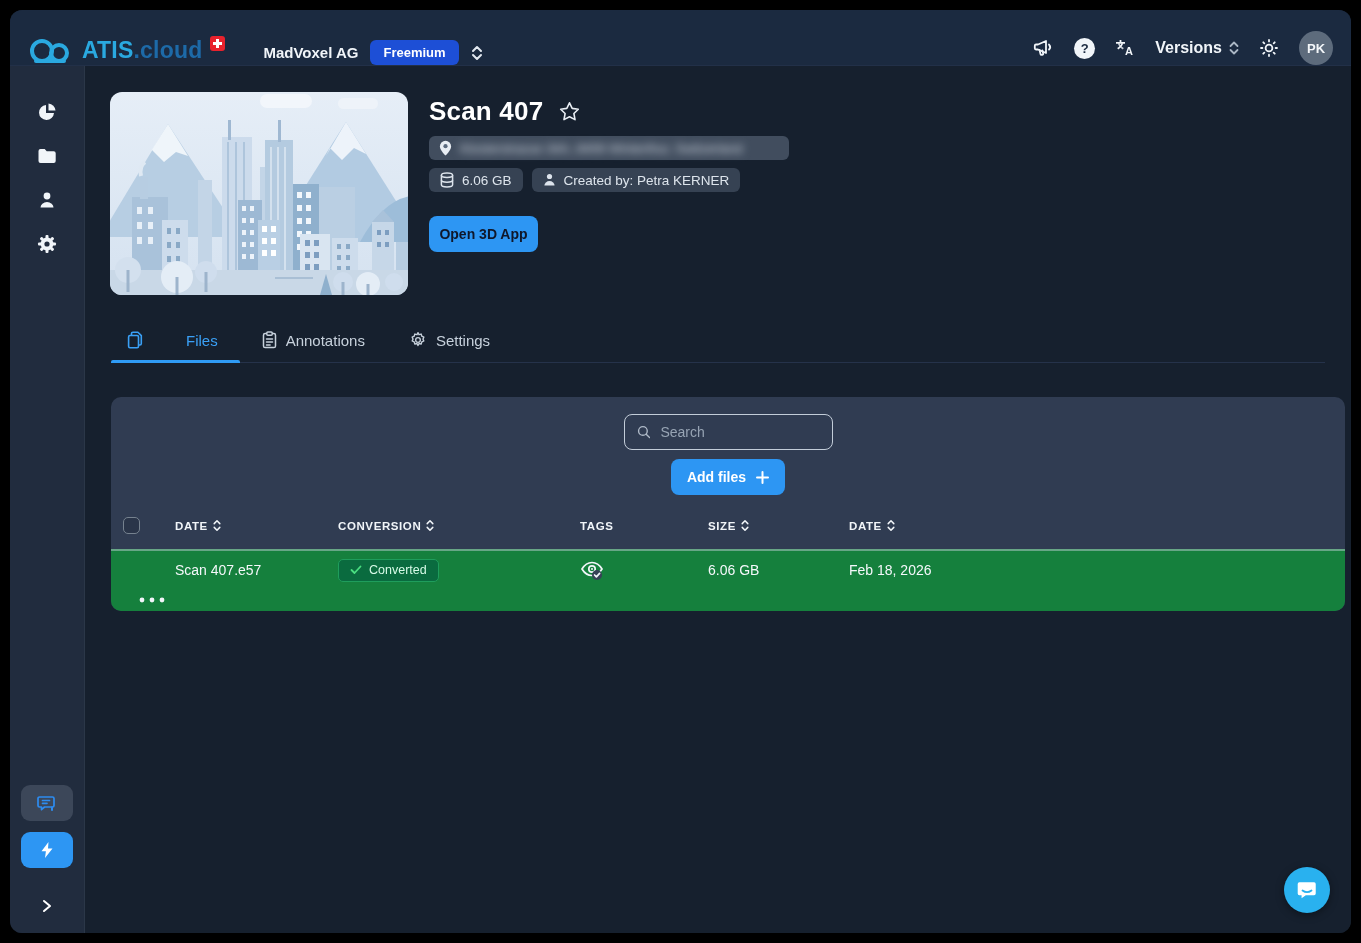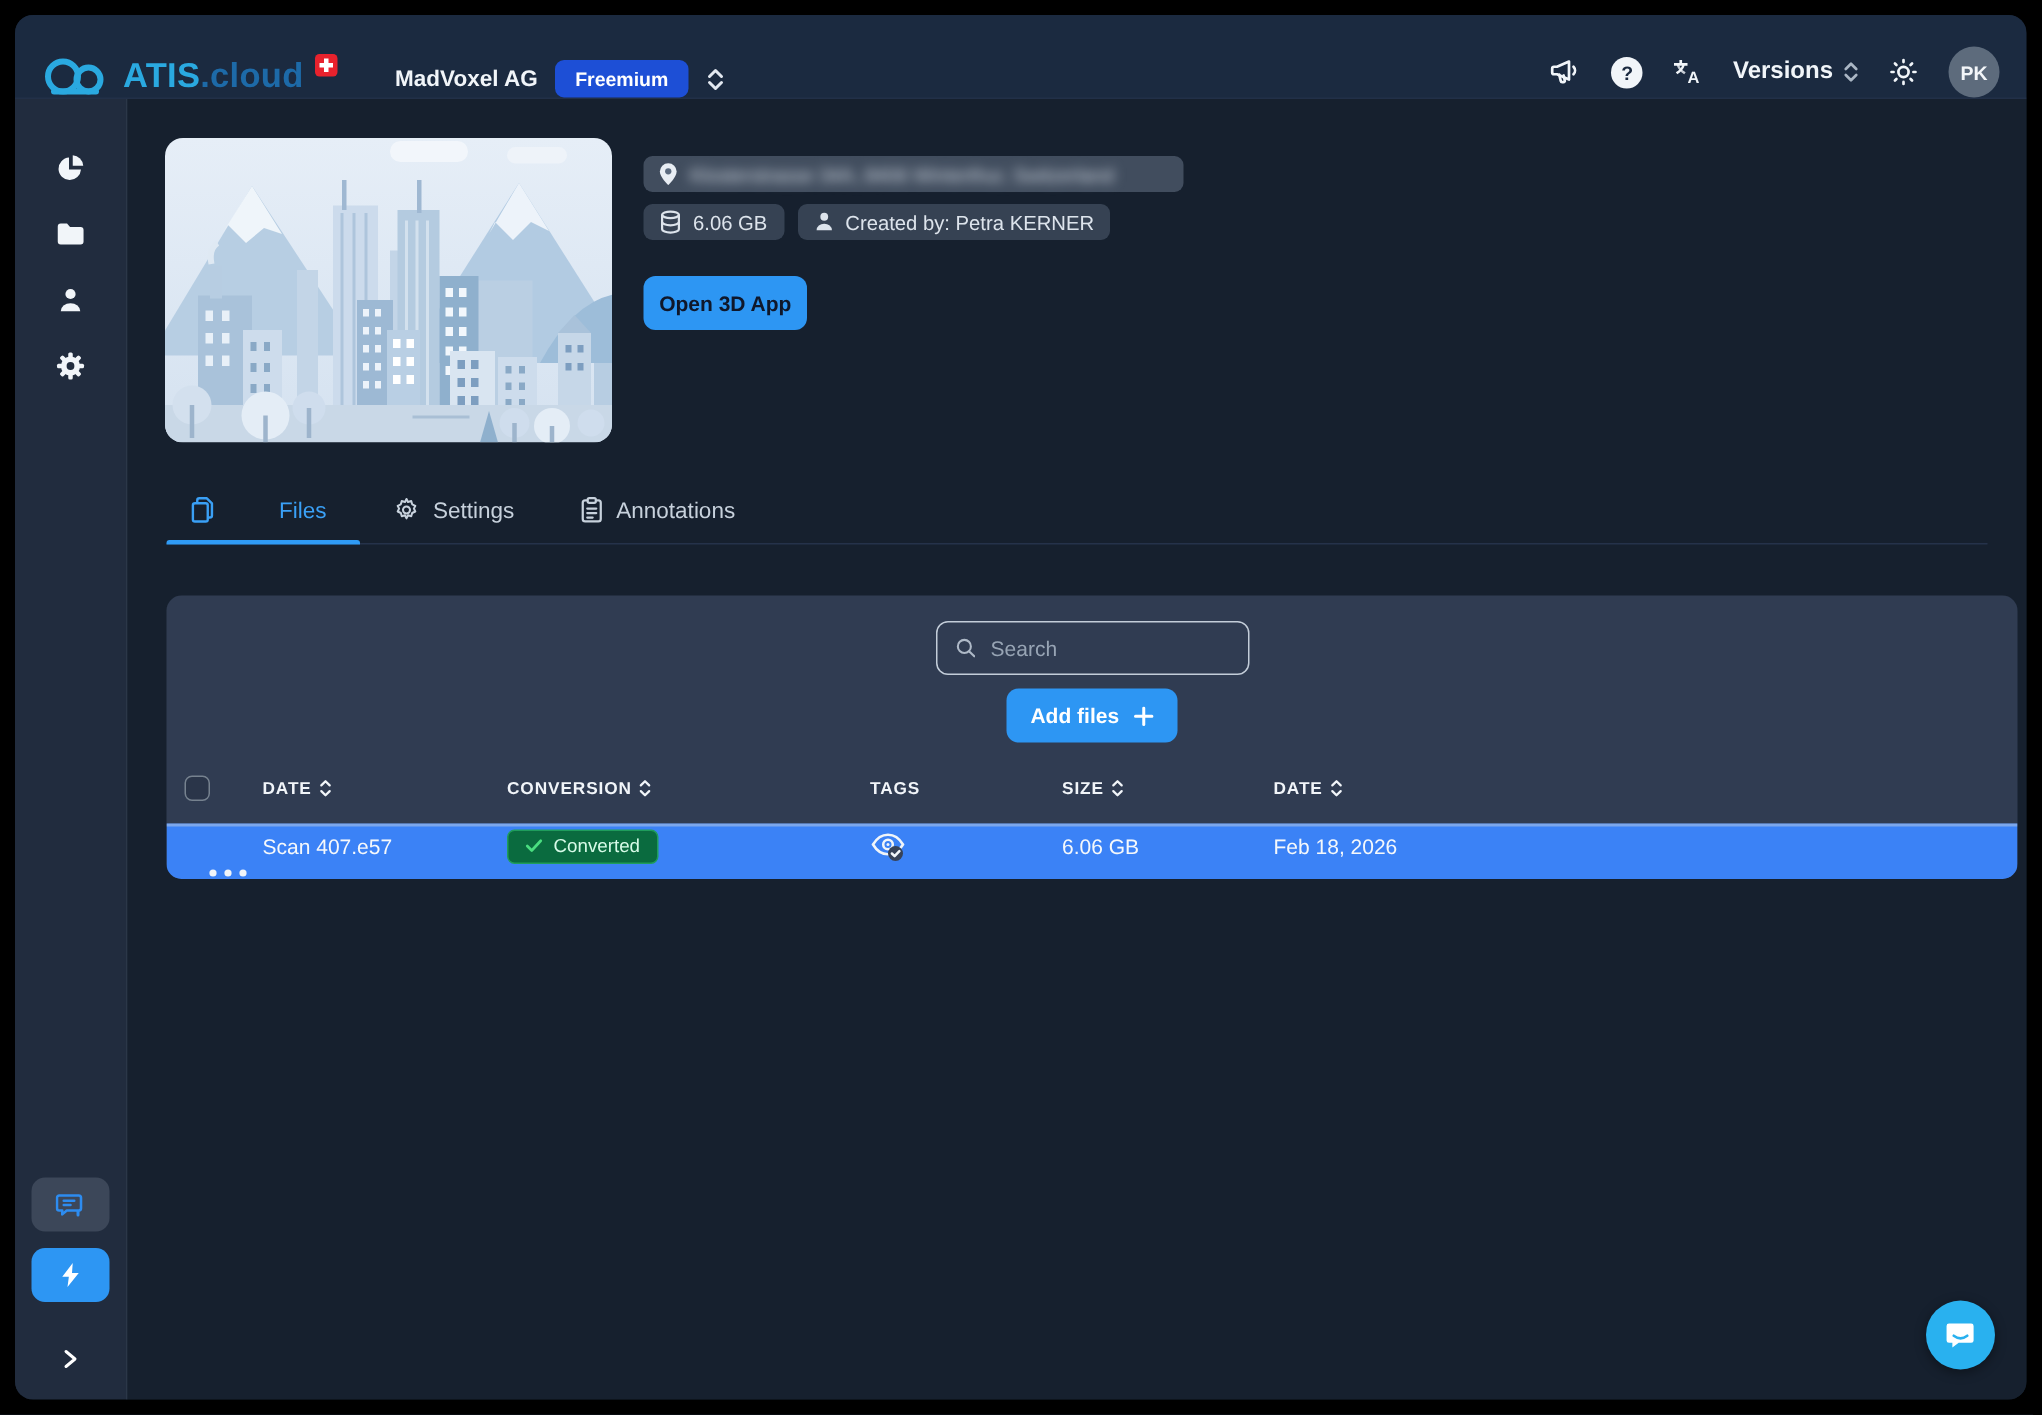--- a/index.html
+++ b/index.html
@@ -87,21 +87,21 @@
              border-radius:8px; font-size:14px; font-weight:600; cursor:pointer;
              display:flex; align-items:center; gap:10px; font-family:"Liberation Sans", sans-serif; }
 
   .tgrid { display:grid; grid-template-columns:52px 163px 242px 128px 141px 1fr 80px;
            align-items:center; padding:0 12px; }
   .thead { height:37px; }
   .th { display:flex; align-items:center; gap:5px; color:#f1f5f9; font-size:11.5px;
         font-weight:bold; letter-spacing:0.6px; cursor:pointer; }
   .checkbox { width:17px; height:17px; border:1.5px solid #76828f; border-radius:5px;
               background:rgba(22,32,46,0.25); cursor:pointer; }
-  .trow { height:37px; background:#3b82f6; border-top:2px solid rgba(203,213,225,0.45); }
+  .trow { height:62px; background:#15803d; border-top:2px solid rgba(203,213,225,0.45); }
   .cell { color:#f5f8fb; font-size:14px; }
   .conv-badge { display:inline-flex; align-items:center; gap:7px; height:23px; padding:0 11px;
                 background:#0a6b3f; border:1px solid #1f9d5c; border-radius:5px;
                 color:#d7fbe8; font-size:12.5px; }
   .row-menu { display:flex; justify-content:flex-end; padding-right:10px; cursor:pointer; }
 
   
   .fab { position:absolute; right:21px; bottom:20px; width:46px; height:46px; border-radius:50%;
          background:#29b1ef; border:none; cursor:pointer; display:flex; align-items:center;
          justify-content:center; box-shadow:0 2px 8px rgba(0,0,0,0.4); }
@@ -376,20 +376,28 @@
                   <rect x="231.5" y="190" width="3" height="13" fill="#9db4cc"></rect>
               <circle cx="258" cy="192" r="12" fill="#e4edf6"></circle>
                   <rect x="256.5" y="192" width="3" height="11" fill="#9db4cc"></rect>
               <circle cx="284" cy="190" r="9" fill="#cfdded"></circle>
               <polygon points="210,203 216,182 222,203" fill="#8fb0cd"></polygon>
             </g>
           </svg>
         </div>
 
         <div class="hero-info">
+          <div class="title-row">
+            <span class="page-title">Scan 407</span>
+            <span>
+              <svg width="21" height="21" viewBox="0 0 21 21" fill="none" stroke="#e8edf3" stroke-width="1.6" stroke-linejoin="round">
+                <polygon points="10.5,1.8 13.2,7.4 19.3,8.2 14.9,12.5 16,18.6 10.5,15.7 5,18.6 6.1,12.5 1.7,8.2 7.8,7.4"></polygon>
+              </svg>
+            </span>
+          </div>
           <div class="loc-badge">
             <svg width="13" height="16" viewBox="0 0 13 16">
               <path d="M6.5 0.8 a5.6 5.6 0 0 1 5.6 5.6 c0 3.8-5.6 9-5.6 9 s-5.6-5.2-5.6-9 A5.6 5.6 0 0 1 6.5 0.8 z" fill="#e8edf3"></path>
               <circle cx="6.5" cy="6.2" r="2.1" fill="#5b6a7e"></circle>
             </svg>
             <span class="loc-text">Klosterstrasse 34A, 8406 Winterthur, Switzerland</span>
           </div>
           <div class="meta-row">
             <span class="meta-badge">
               <svg width="14" height="16" viewBox="0 0 14 16" fill="none" stroke="#dde4ec" stroke-width="1.5">
@@ -413,33 +421,33 @@
 
       <div class="tabs-row">
         <div class="tab active">
           <svg width="16" height="18" viewBox="0 0 16 18" fill="none" stroke="#3aa0f6" stroke-width="1.6" stroke-linejoin="round">
             <path d="M4.5 4.5 V2.6 A1.4 1.4 0 0 1 5.9 1.2 h5 l3.4 3.4 v8 a1.4 1.4 0 0 1-1.4 1.4 h-1.4"></path>
             <rect x="1.6" y="4.5" width="9.9" height="12.2" rx="1.4"></rect>
           </svg>
           <span>Files</span>
         </div>
         <div class="tab">
-          <svg width="18" height="18" viewBox="0 0 20 20" fill="none" stroke="#c7d1dc" stroke-width="1.5">
-            <circle cx="10" cy="10" r="2.6"></circle>
-            <path d="M10 1.8 l1.1 2.3 2.4-.7 .7 2.4 2.3 1.1 -1 2.1 1 2.1 -2.3 1.1 -.7 2.4 -2.4-.7 -1.1 2.3 -1.1-2.3 -2.4 .7 -.7-2.4 -2.3-1.1 1-2.1 -1-2.1 2.3-1.1 .7-2.4 2.4 .7 z" stroke-linejoin="round"></path>
-          </svg>
-          <span>Settings</span>
-        </div>
-        <div class="tab">
           <svg width="15" height="18" viewBox="0 0 15 18" fill="none" stroke="#c7d1dc" stroke-width="1.5" stroke-linecap="round" stroke-linejoin="round">
             <rect x="1.5" y="2.6" width="12" height="14" rx="1.6"></rect>
             <rect x="4.8" y="1" width="5.4" height="3.2" rx="1" fill="#16202e"></rect>
             <path d="M4.5 8 h6 M4.5 11 h6 M4.5 14 h3.6"></path>
           </svg>
           <span>Annotations</span>
+        </div>
+        <div class="tab">
+          <svg width="18" height="18" viewBox="0 0 20 20" fill="none" stroke="#c7d1dc" stroke-width="1.5">
+            <circle cx="10" cy="10" r="2.6"></circle>
+            <path d="M10 1.8 l1.1 2.3 2.4-.7 .7 2.4 2.3 1.1 -1 2.1 1 2.1 -2.3 1.1 -.7 2.4 -2.4-.7 -1.1 2.3 -1.1-2.3 -2.4 .7 -.7-2.4 -2.3-1.1 1-2.1 -1-2.1 2.3-1.1 .7-2.4 2.4 .7 z" stroke-linejoin="round"></path>
+          </svg>
+          <span>Settings</span>
         </div>
       </div>
 
       <div class="card">
         <div class="toolbar">
           <div class="search-box">
             <svg width="16" height="16" viewBox="0 0 16 16" fill="none" stroke="#aeb9c7" stroke-width="1.6" stroke-linecap="round">
               <circle cx="6.8" cy="6.8" r="5"></circle>
               <line x1="10.6" y1="10.6" x2="14.4" y2="14.4"></line>
             </svg>

